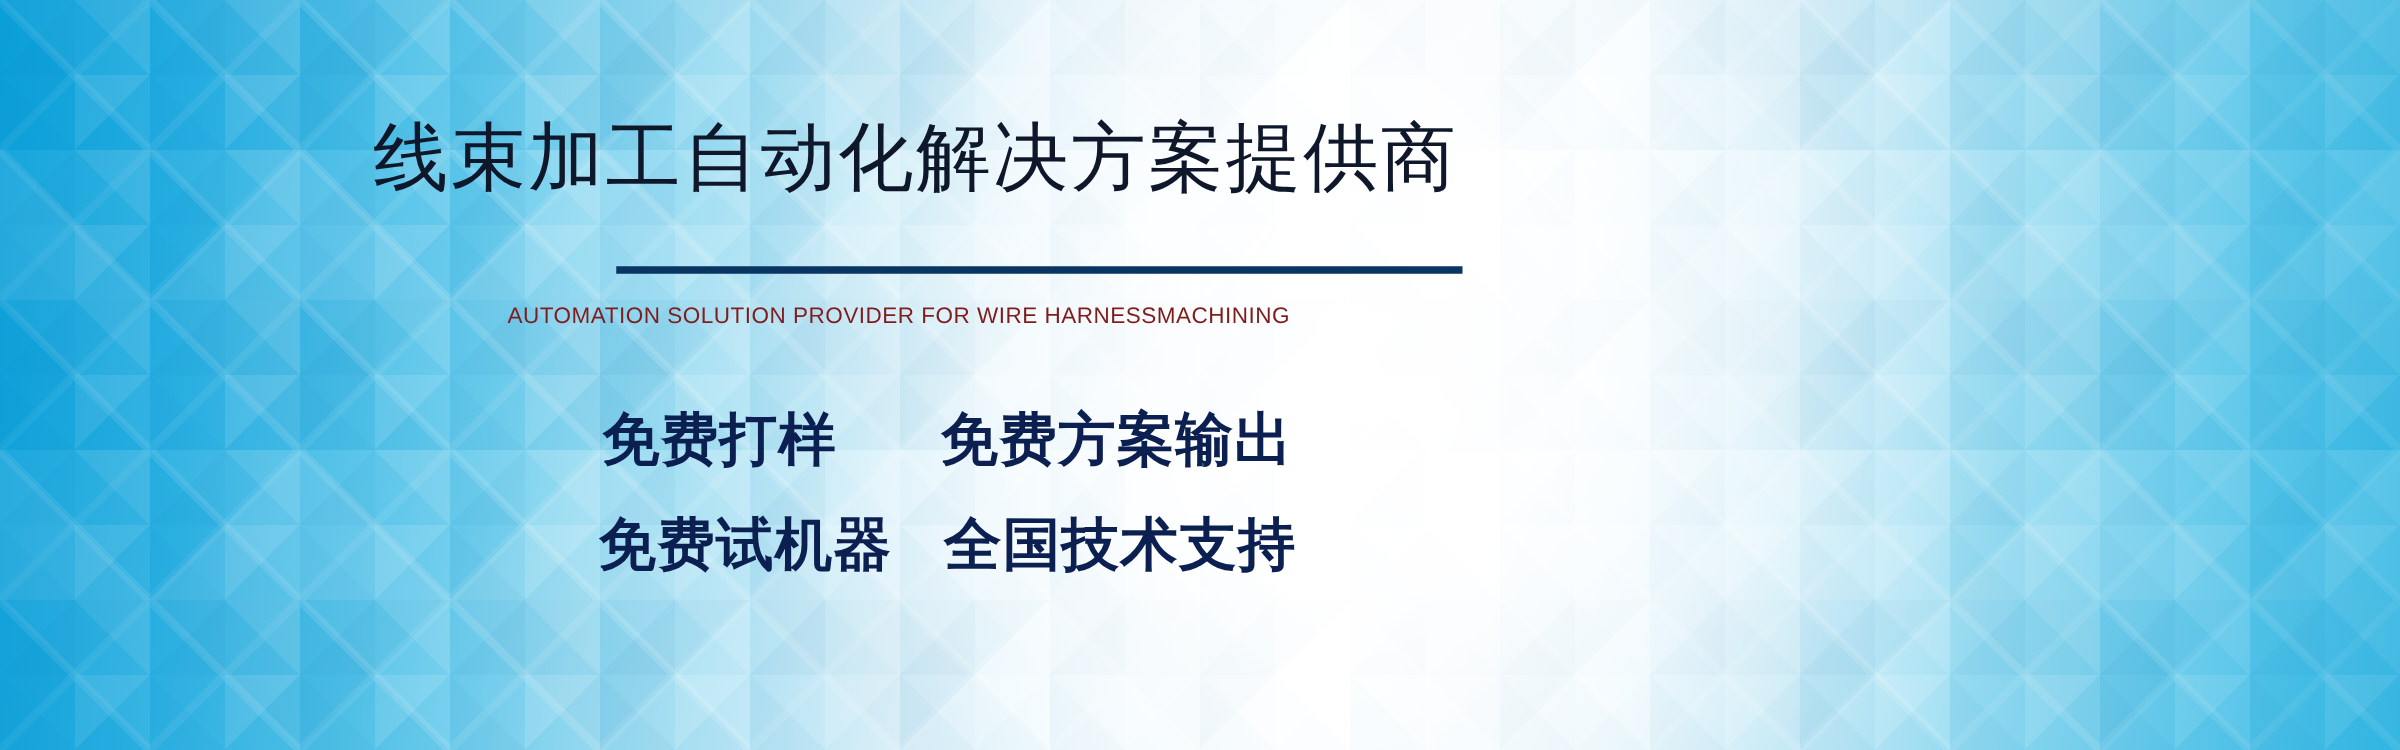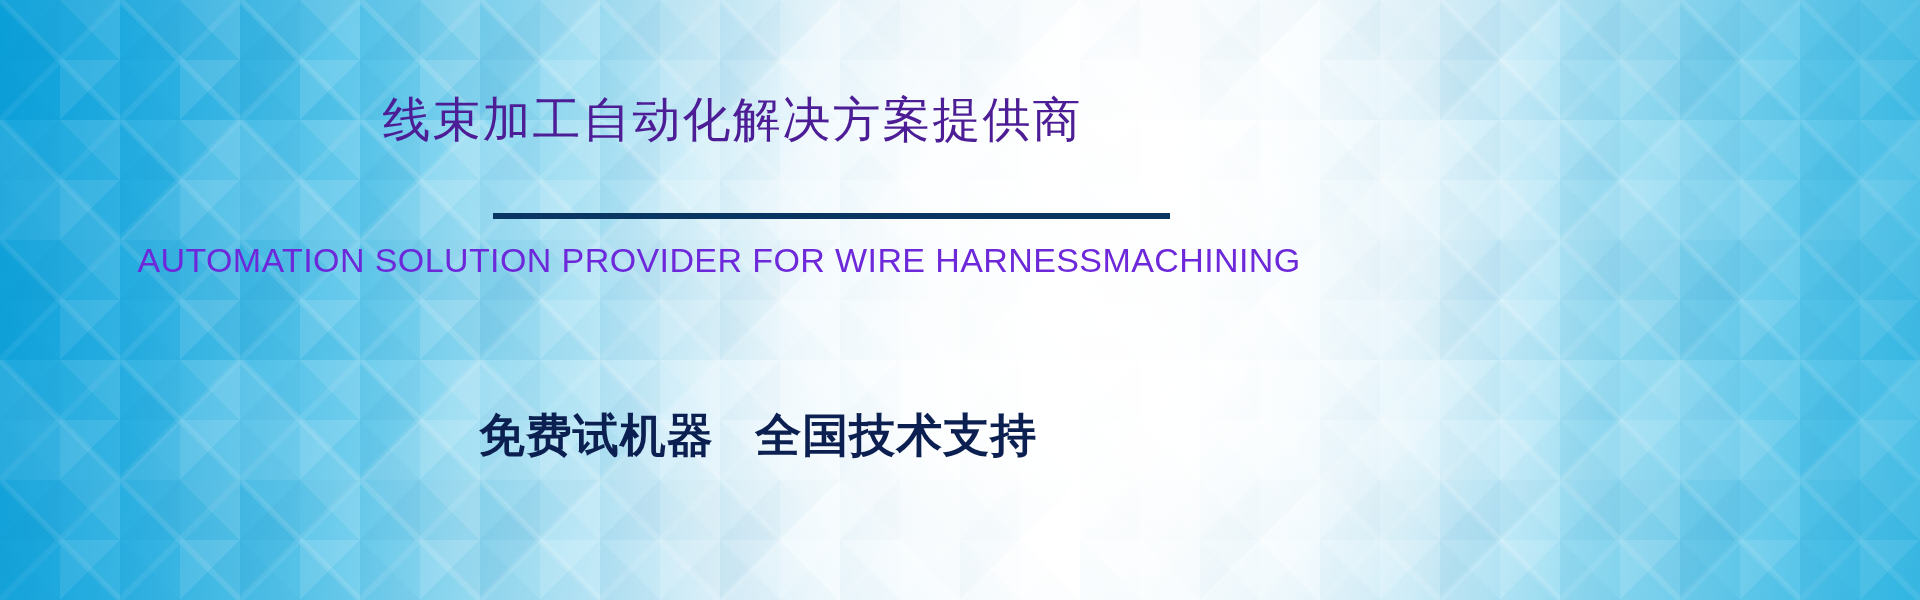--- a/index.html
+++ b/index.html
@@ -94,46 +94,46 @@
     inset: 0;
     z-index: 5;
   }
 
   .headline {
     position: absolute;
     left: 0;
     top: 96px;
     width: 1465px;
     text-align: center;
-    font-size: 48px;
+    font-size: 60px;
     line-height: 1;
     letter-spacing: 2px;
-    color: #4c1d95;
+    color: #0f172a;
     white-space: nowrap;
   }
 
   .divider {
     position: absolute;
     left: 493px;
     top: 213px;
     width: 677px;
     height: 6px;
     background: #093563;
   }
 
   .subtitle {
     position: absolute;
     left: 0;
     top: 243px;
     width: 1438px;
     text-align: center;
-    font-size: 34px;
+    font-size: 18px;
     line-height: 1;
     letter-spacing: 0.4px;
-    color: #6d28d9;
+    color: #7f1d1d;
     white-space: nowrap;
   }
 
   .tagline {
     position: absolute;
     left: 0;
     width: 1516px;
     text-align: center;
     font-weight: bold;
     font-size: 46px;
@@ -159,17 +159,18 @@
   <div class="bg-edge-right"></div>
 
   <div class="content">
 
     <div class="headline">线束加工自动化解决方案提供商</div>
 
     <div class="divider"></div>
 
     <div class="subtitle">AUTOMATION SOLUTION PROVIDER FOR WIRE HARNESSMACHINING</div>
 
+    <div class="tagline tagline-1">免费打样      免费方案输出</div>
 
     <div class="tagline tagline-2">免费试机器   全国技术支持</div>
 
   </div>
 </div>
 
 </body></html>

